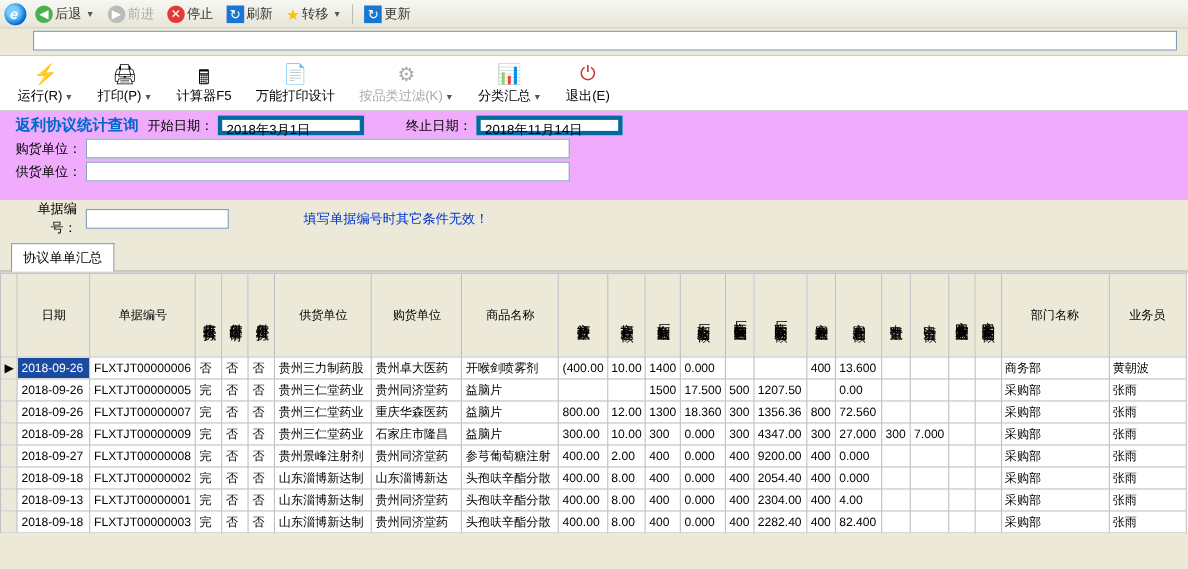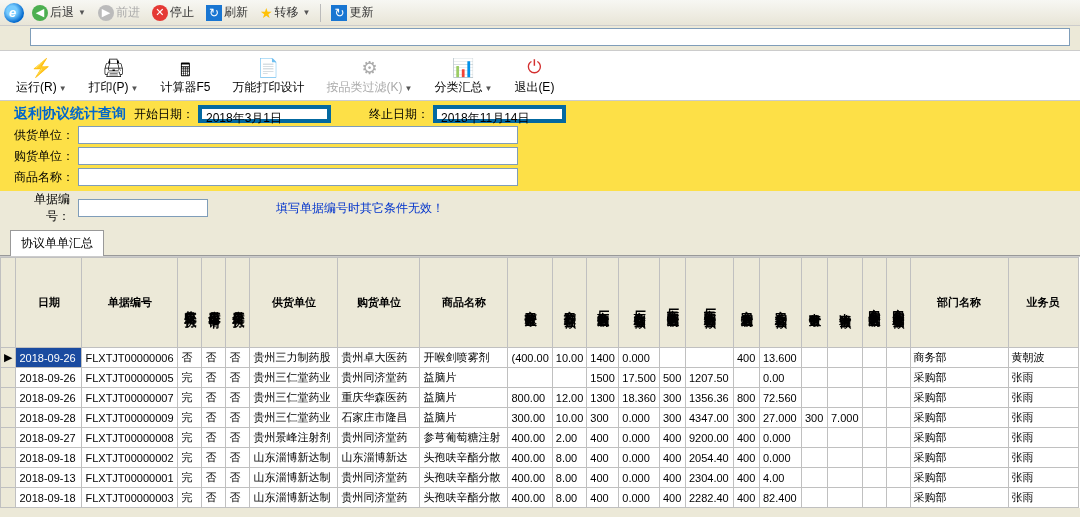--- a/index.html
+++ b/index.html
@@ -17,36 +17,36 @@
 .star { color: #ffc107; font-size: 14px; }
 .sep { width: 1px; height: 18px; background: #bbb; margin: 0 2px; }
 .addr-bar { background: #ece9d8; padding: 2px 4px 4px 30px; border-bottom: 1px solid #ccc; }
 .addr-bar input { width: 1040px; height: 18px; border: 1px solid #7f9db9; background: #fff; padding: 0 2px; }
 .action-toolbar { background: #fff; display: flex; align-items: flex-end; gap: 22px; padding: 6px 16px 4px; border-bottom: 1px solid #ccc; }
 .action-btn { display: flex; flex-direction: column; align-items: center; gap: 2px; cursor: default; color: #000; }
 .action-btn.disabled { color: #aaa; }
 .action-icon { font-size: 18px; height: 20px; }
 .action-label { font-size: 12px; }
 .dd-arrow { font-size: 8px; margin-left: 2px; color: #555; }
-.query-form { background: #fde047; padding: 4px 14px 2px; }
+.query-form { background: #f0abfc; padding: 4px 14px 14px; }
 .query-row { display: flex; align-items: center; gap: 4px; margin-bottom: 3px; }
 .query-title { color: #0066cc; font-size: 14px; font-weight: bold; margin-right: 4px; }
 .fld-label { display: inline-block; text-align: right; width: 60px; }
 .date-box { border: 4px solid #0369a1; background: #fff; padding: 1px 4px; width: 133px; height: 18px; display: inline-block; }
 .text-input { border: 1px solid #7f9db9; background: #fff; height: 18px; width: 440px; padding: 0 2px; }
 .hint { color: #0033cc; margin-left: 60px; }
 .order-row { background: #ece9d8; padding: 0 14px; display: flex; align-items: center; gap: 8px; }
 .order-row .fld-label { width: 56px; }
 .order-row input { width: 130px; height: 18px; border: 1px solid #7f9db9; background: #fff; }
 .tab-strip { background: #ece9d8; padding: 4px 10px 0; border-bottom: 1px solid #999; }
 .tab { display: inline-block; background: #fff; border: 1px solid #999; border-bottom: none; padding: 4px 10px; position: relative; top: 1px; }
 .grid-wrap { background: #fff; overflow: auto; border-top: 1px solid #ccc; }
 table { border-collapse: collapse; table-layout: fixed; }
 th, td { border: 1px solid #c0c0c0; padding: 2px 3px; white-space: nowrap; overflow: hidden; background: #fff; font-size: 11px; height: 16px; }
-th { background: #ece9d8; font-weight: bold; height: 90px; vertical-align: middle; text-align: center; }
+th { background: #ece9d8; font-weight: normal; height: 76px; vertical-align: middle; text-align: center; }
 th.vert span { writing-mode: vertical-rl; text-orientation: upright; letter-spacing: 1px; display: inline-block; }
 .row-ind { width: 14px; text-align: center; background: #ece9d8; }
 .sel-cell { background: #1a4ba0; color: #fff; }
 tbody td { text-align: left; }
 </style>
 </head>
 <body>
 
 <div class="toolbar-top">
   <span class="ie-icon"></span>
@@ -117,29 +117,25 @@
 <div class="query-form">
   <div class="query-row">
     <span class="query-title">返利协议统计查询</span>
     <span>开始日期：</span>
     <span class="date-box">2018年3月1日</span>
     <span style="width:30px"></span>
     <span>终止日期：</span>
     <span class="date-box">2018年11月14日</span>
   </div>
   <div class="query-row">
-      <span class="fld-label">供货单位：</span>
-      <input class="text-input" style="">
-    </div>
-  <div class="query-row">
       <span class="fld-label">购货单位：</span>
       <input class="text-input" style="">
     </div>
   <div class="query-row">
-      <span class="fld-label">商品名称：</span>
+      <span class="fld-label">供货单位：</span>
       <input class="text-input" style="">
     </div>
 </div>
 
 <div class="order-row">
   <span class="fld-label">单据编号：</span>
   <input style="">
   <span class="hint">填写单据编号时其它条件无效！</span>
 </div>
 

